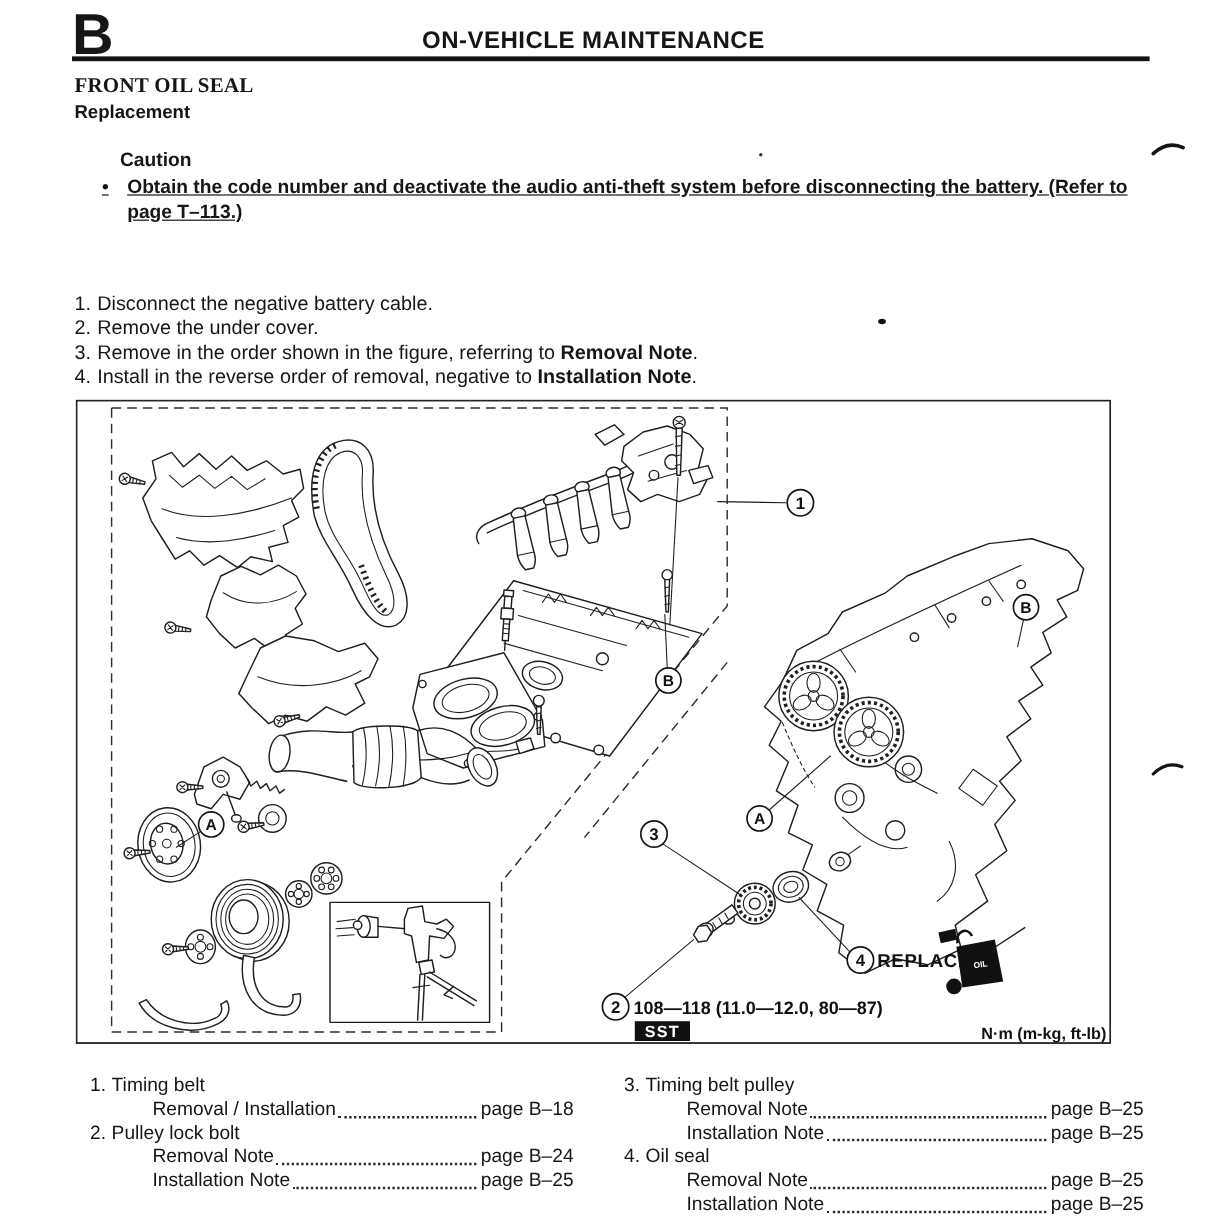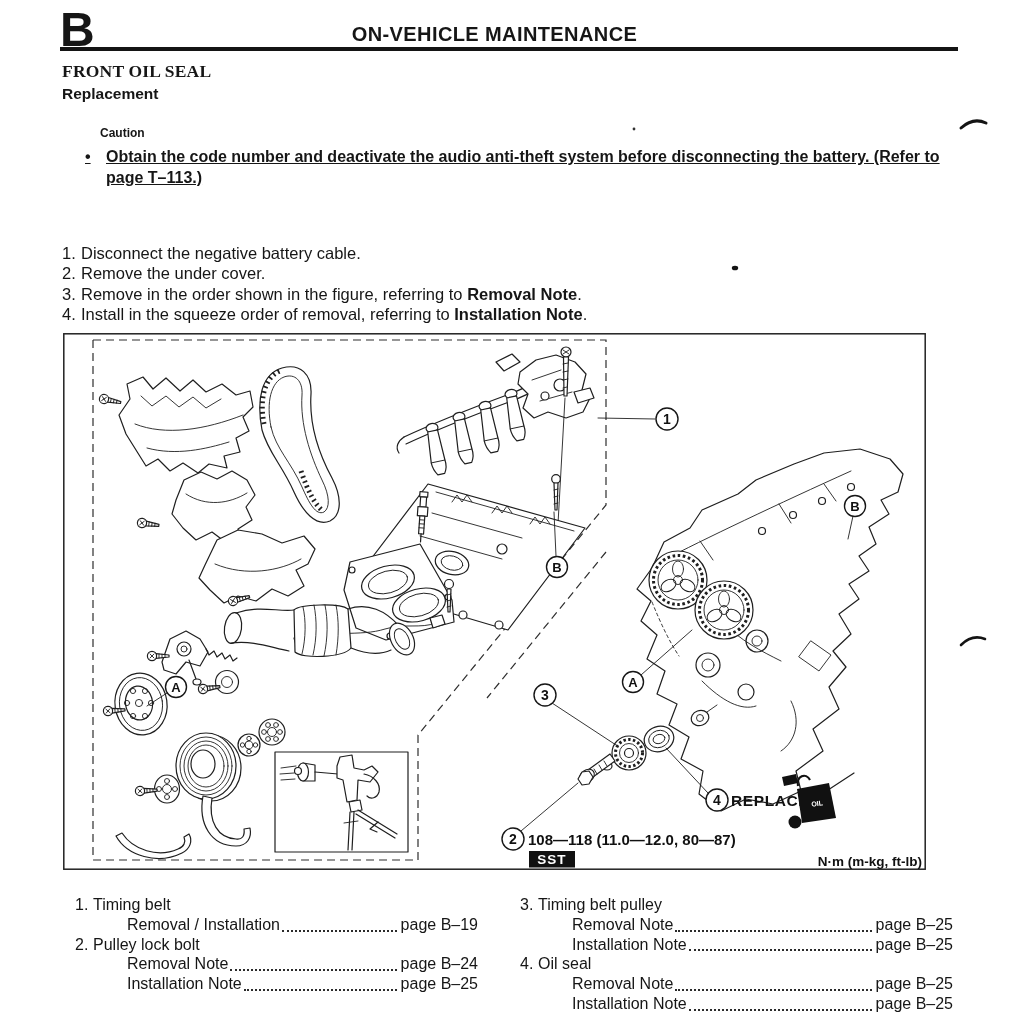--- a/index.html
+++ b/index.html
@@ -7,21 +7,21 @@
         font-family:"Liberation Sans",sans-serif;color:#161616;}
   .abs{position:absolute;}
   
   .section-letter{left:60px;top:2px;font-size:48px;font-weight:bold;letter-spacing:1px;}
   .header-title{left:63px;top:23px;width:863px;text-align:center;font-size:20px;font-weight:bold;letter-spacing:.4px;}
   .header-rule{left:60px;top:47px;width:898px;height:4px;background:#141414;}
   .doc-title{left:62px;top:61px;font-size:17.5px;font-weight:bold;letter-spacing:.2px;font-family:Liberation Serif, serif;}
   .doc-subtitle{left:62px;top:85px;font-size:15.5px;font-weight:bold;}
   
   .caution{left:85px;top:123px;width:856px;}
-  .caution-head{margin-left:15px;font-size:12px;font-weight:bold;line-height:21px;}
+  .caution-head{margin-left:15px;font-size:16px;font-weight:bold;line-height:21px;}
   .caution ul{list-style:none;margin:2px 0 0 0;padding:0;text-decoration:underline;}
   .caution li{display:flex;font-size:16px;font-weight:bold;line-height:21px;}
   .caution li::before{content:"\2022";width:13px;margin-right:8px;flex:0 0 auto;}
   
   .steps{left:62px;top:243px;width:880px;margin:0;padding:0;list-style:none;}
   .steps li{display:flex;font-size:16.5px;line-height:20.3px;}
   .snum{width:19px;flex:0 0 auto;}
   
   .fig-svg{left:63px;top:333px;}
   .figure-code{left:63px;top:872px;width:861px;text-align:right;font-size:12.5px;letter-spacing:.3px;color:#222;}
@@ -74,21 +74,21 @@
     <li>
         <span class="snum">2.</span>
         <span class="stext"><span>Remove the under cover.</span><b></b><span></span></span>
       </li>
     <li>
         <span class="snum">3.</span>
         <span class="stext"><span>Remove in the order shown in the figure, referring to </span><b>Removal Note</b><span>.</span></span>
       </li>
     <li>
         <span class="snum">4.</span>
-        <span class="stext"><span>Install in the squeeze order of removal, referring to </span><b>Installation Note</b><span>.</span></span>
+        <span class="stext"><span>Install in the reverse order of removal, negative to </span><b>Installation Note</b><span>.</span></span>
       </li>
   </ol>
 
   <svg class="abs fig-svg" width="863" height="537" viewBox="63 333 863 537" xmlns="http://www.w3.org/2000/svg">
     <defs>
       <g id="plugboot">
         <ellipse cx="0" cy="0" rx="6" ry="4.5" class="fw"></ellipse>
         <path class="fw" d="M-5,3 L-8,34 Q-8,41 -4,47 L3,47 Q7,41 6,34 L5,3 Z"></path>
         <path class="ln thin" d="M-8,34 L6,34"></path>
       </g>
@@ -399,21 +399,21 @@
 
   <div class="abs legend-col legend-left">
     <div class="legend-item">
       <div class="li-head">
           <span class="lnum">1.</span>
           <span>Timing belt</span>
         </div>
       <div class="li-ref">
           <span class="rlabel">Removal / Installation</span>
           <span class="dots"></span>
-          <span class="rpage">page B–19</span>
+          <span class="rpage">page B–18</span>
         </div>
     </div>
     <div class="legend-item">
       <div class="li-head">
           <span class="lnum">2.</span>
           <span>Pulley lock bolt</span>
         </div>
       <div class="li-ref">
           <span class="rlabel">Removal Note</span>
           <span class="dots"></span>

